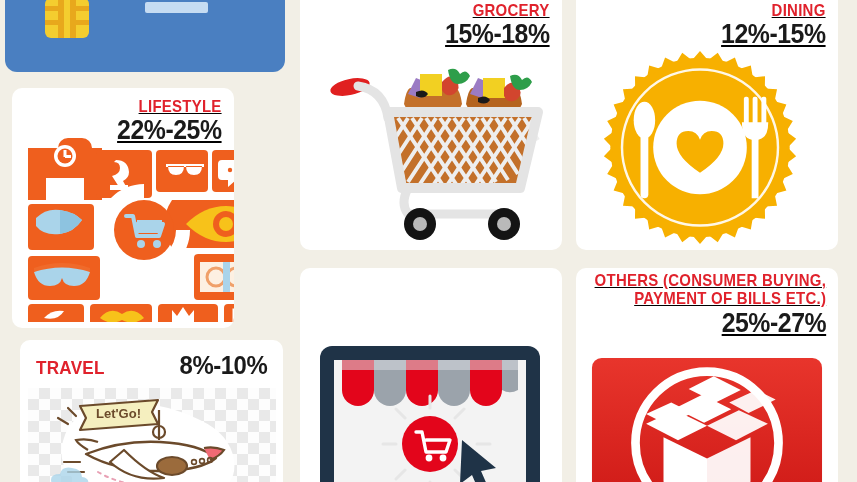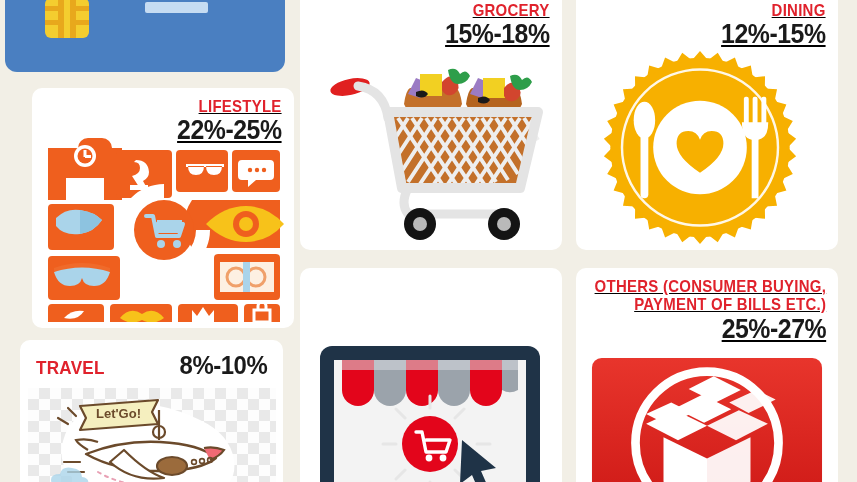--- a/index.html
+++ b/index.html
@@ -71,21 +71,21 @@
   .cc-chip .h2 { left: 0; top: 22px; width: 15px; height: 5px; }
   .cc-chip .h3 { left: 29px; top: 8px; width: 15px; height: 5px; }
   .cc-chip .h4 { left: 29px; top: 22px; width: 15px; height: 5px; }
   .cc-strip {
     position: absolute; left: 140px; top: 60px;
     width: 63px; height: 11px;
     background: #c6dcf2; border-radius: 2px;
   }
 
   
-  #card-lifestyle { left: 32px; top: 88px; width: 262px; height: 240px; }
+  #card-lifestyle { left: 12px; top: 88px; width: 222px; height: 240px; }
   #lifestyle-art { position: absolute; left: 8px; top: 48px; width: 248px; height: 186px; }
 
   
   #card-travel { left: 20px; top: 340px; width: 263px; height: 160px; }
   .travel-head {
     position: absolute; left: 0; top: 10px; width: 100%;
     display: flex; align-items: baseline; justify-content: space-between;
     padding: 0 16px; box-sizing: border-box;
   }
   .travel-head .cat-label { font-size: 19px; transform: scaleX(0.9); transform-origin: left center; }
@@ -365,21 +365,21 @@
           <circle cx="119" cy="118" r="3.4" fill="#ffffff"></circle>
           <circle cx="133" cy="118" r="3.4" fill="#ffffff"></circle>
 
           <path d="M152 100 l34 28 l-15 3 l7 16 l-9 4 l-7 -16 l-12 9 z" fill="#1f3347"></path>
         </g>
       </svg>
     </div>
   </div>
 
   <div class="card" id="card-others">
-    <div class="labelblock" style="top:10px;text-align:right;">
+    <div class="labelblock" style="top:4px;text-align:right;">
       <div class="cat-label two-line">OTHERS (CONSUMER BUYING,</div>
       <div class="cat-label two-line">PAYMENT OF BILLS ETC.)</div>
       <div class="cat-value">25%-27%</div>
     </div>
     <div id="others-art">
       <svg class="art-svg" viewBox="0 0 246 150" xmlns="http://www.w3.org/2000/svg">
         <defs>
           <linearGradient id="redg" x1="0" y1="0" x2="0" y2="1">
             <stop offset="0" stop-color="#e8352c"></stop>
             <stop offset="1" stop-color="#cf1a17"></stop>

